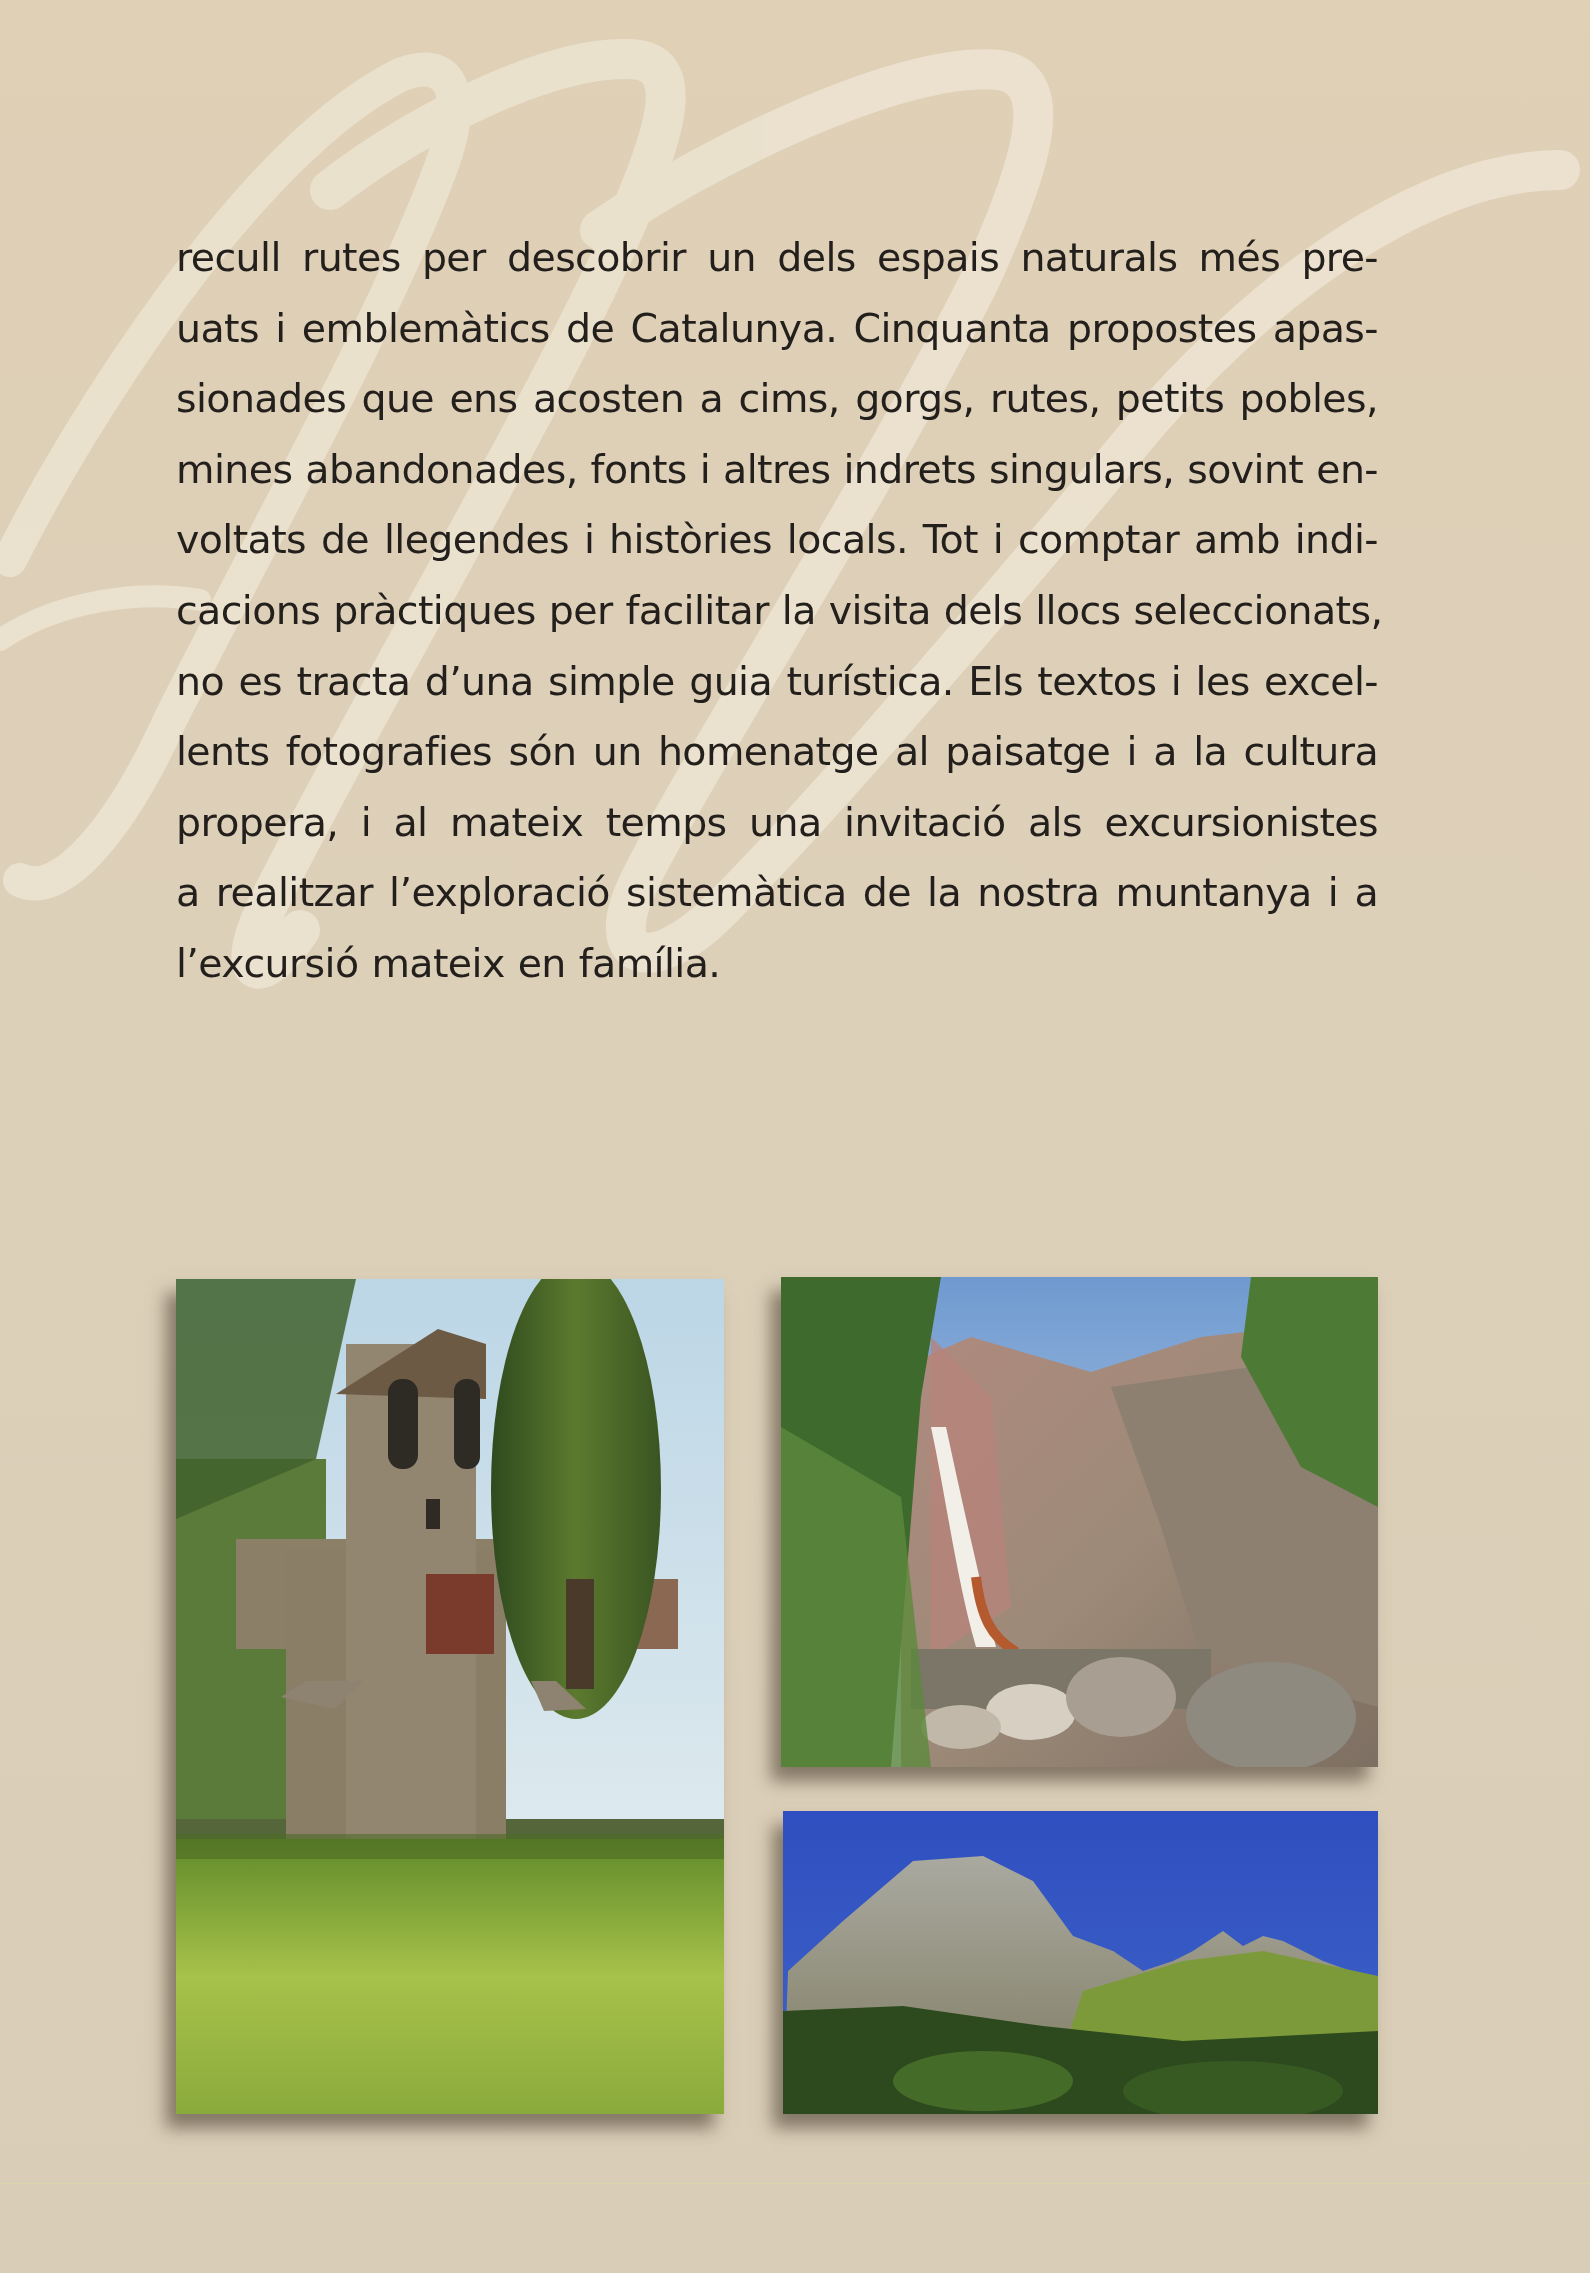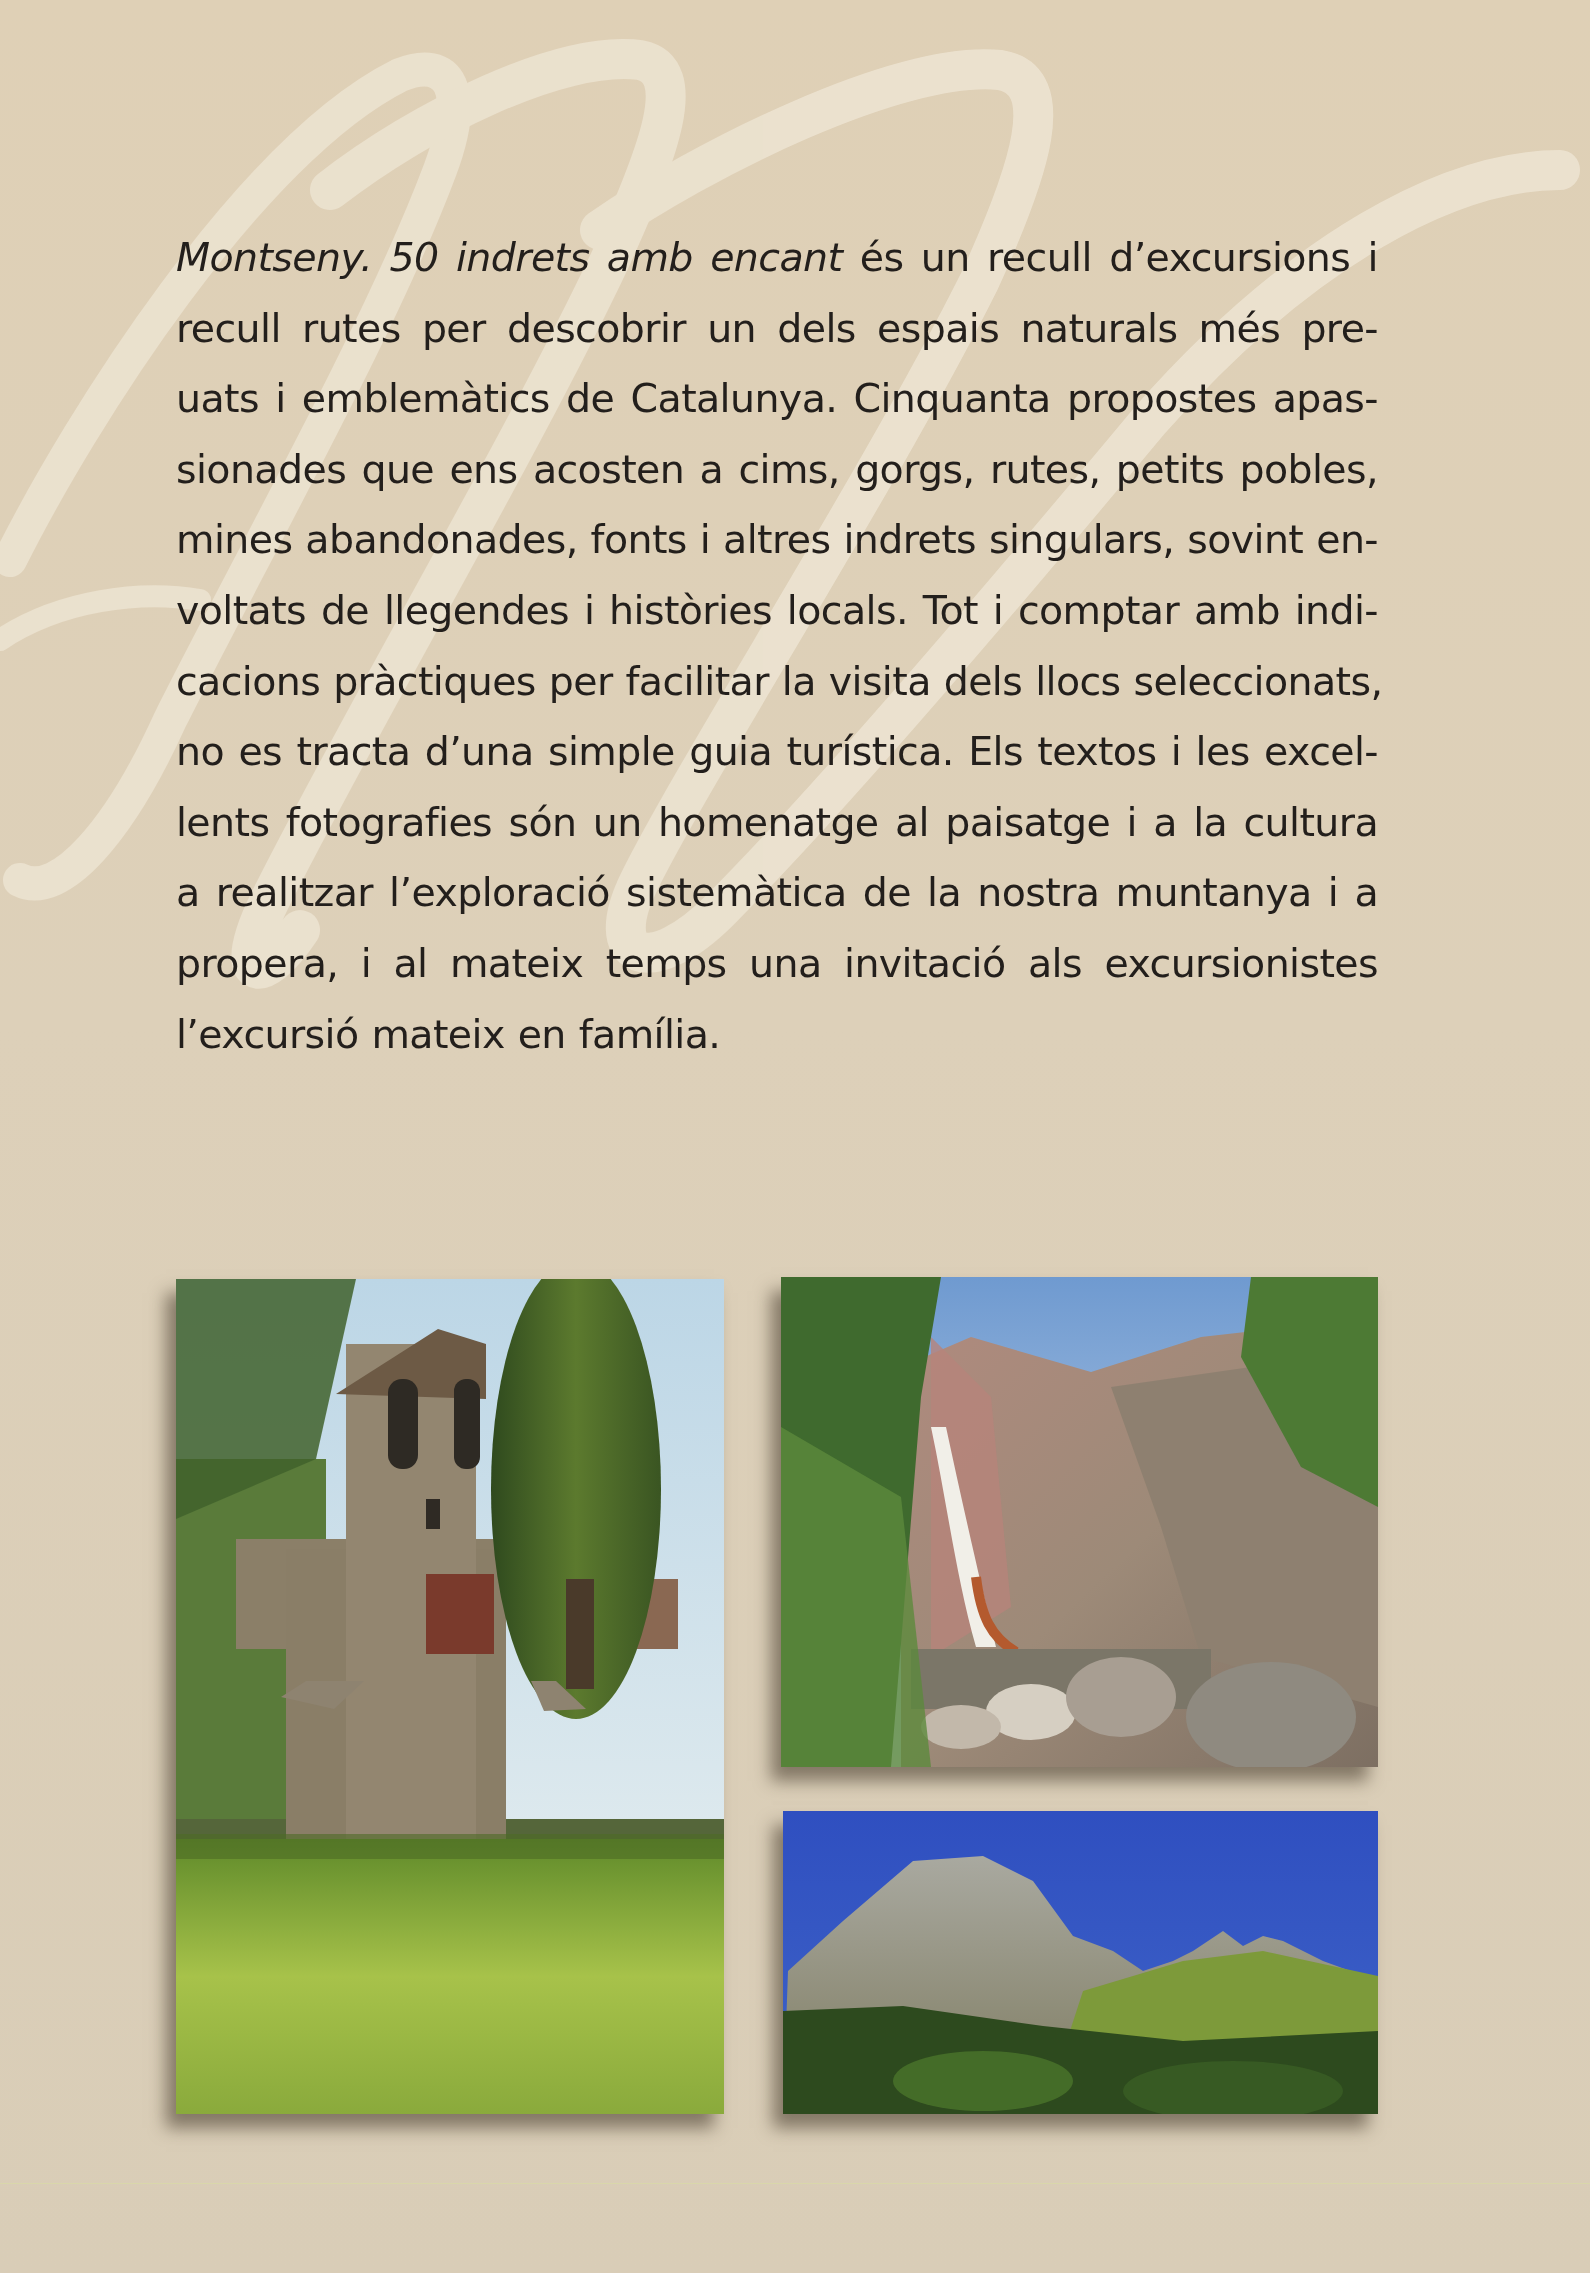--- a/index.html
+++ b/index.html
@@ -33,31 +33,30 @@
     <path d="M10 560 C 80 420, 250 150, 400 75 C 450 55, 470 90, 440 170 C 380 330, 250 560, 170 720 C 120 830, 60 900, 20 880" stroke-width="34"></path>
     <path d="M330 190 C 420 120, 560 50, 640 60 C 690 70, 660 150, 610 260 C 520 450, 360 720, 270 900 C 230 980, 260 990, 300 930" stroke-width="40"></path>
     <path d="M600 230 C 700 160, 900 60, 1000 70 C 1060 80, 1030 170, 980 280 C 880 480, 700 760, 640 880 C 600 960, 650 980, 720 910 C 820 810, 1000 600, 1150 420 C 1300 250, 1450 170, 1560 170" stroke-width="40"></path>
     <path d="M0 640 C 60 600, 140 590, 200 600" stroke-width="22"></path>
   </g>
 </svg>
 
 <div class="scanline"></div>
 
 <div class="body-text">
-  <span class="line"><em>Montseny. 50 indrets amb encant</em><span> és un recull d’excursions i</span></span>
   <span class="line">recull rutes per descobrir un dels espais naturals més pre-</span>
   <span class="line">uats i emblemàtics de Catalunya. Cinquanta propostes apas-</span>
   <span class="line">sionades que ens acosten a cims, gorgs, rutes, petits pobles,</span>
   <span class="line">mines abandonades, fonts i altres indrets singulars, sovint en-</span>
   <span class="line">voltats de llegendes i històries locals. Tot i comptar amb indi-</span>
   <span class="line">cacions pràctiques per facilitar la visita dels llocs seleccionats,</span>
   <span class="line">no es tracta d’una simple guia turística. Els textos i les excel-</span>
   <span class="line">lents fotografies són un homenatge al paisatge i a la cultura</span>
+  <span class="line">propera, i al mateix temps una invitació als excursionistes</span>
   <span class="line">a realitzar l’exploració sistemàtica de la nostra muntanya i a</span>
-  <span class="line">propera, i al mateix temps una invitació als excursionistes</span>
   <span class="line last">l’excursió mateix en família.</span>
 </div>
 
 <div class="photo" id="photo-church" title="Romanesque stone church with bell tower, cypress tree, benches on lawn">
   <svg viewBox="0 0 548 835" preserveAspectRatio="none" xmlns="http://www.w3.org/2000/svg">
     <defs>
       <linearGradient id="skyC" x1="0" y1="0" x2="0" y2="1">
           <stop offset="0" stop-color="#bcd6e6"></stop>
           <stop offset="1" stop-color="#eef3f2"></stop>
         </linearGradient>

